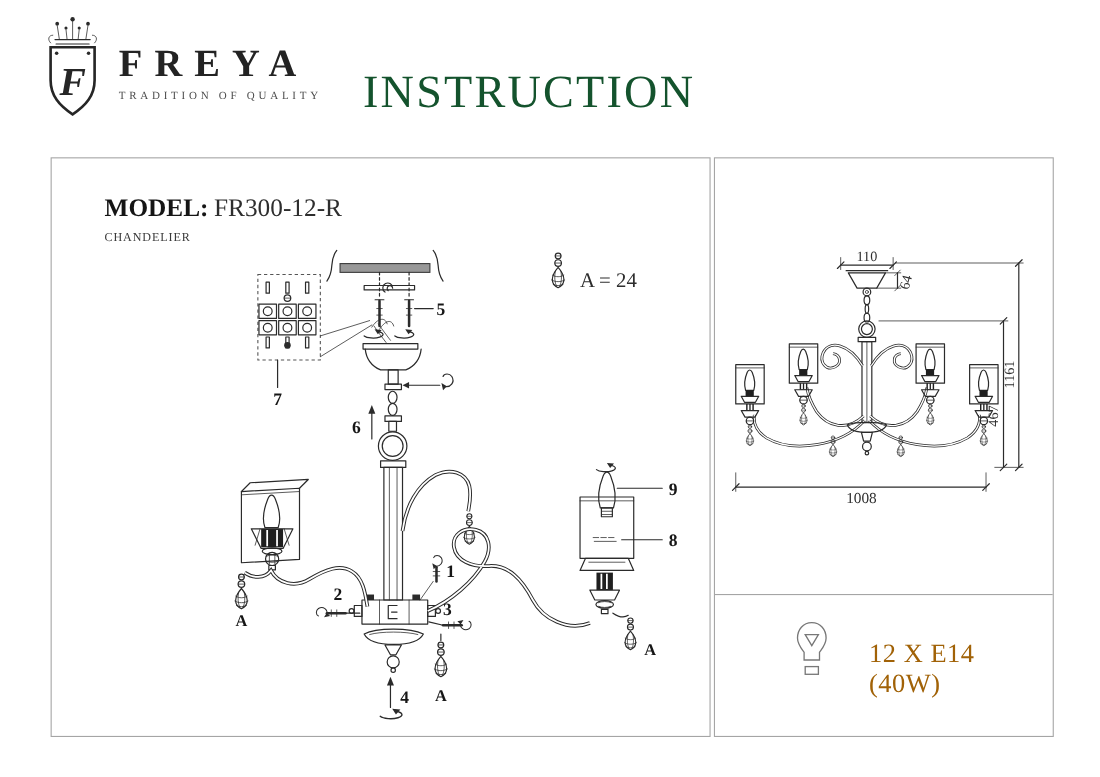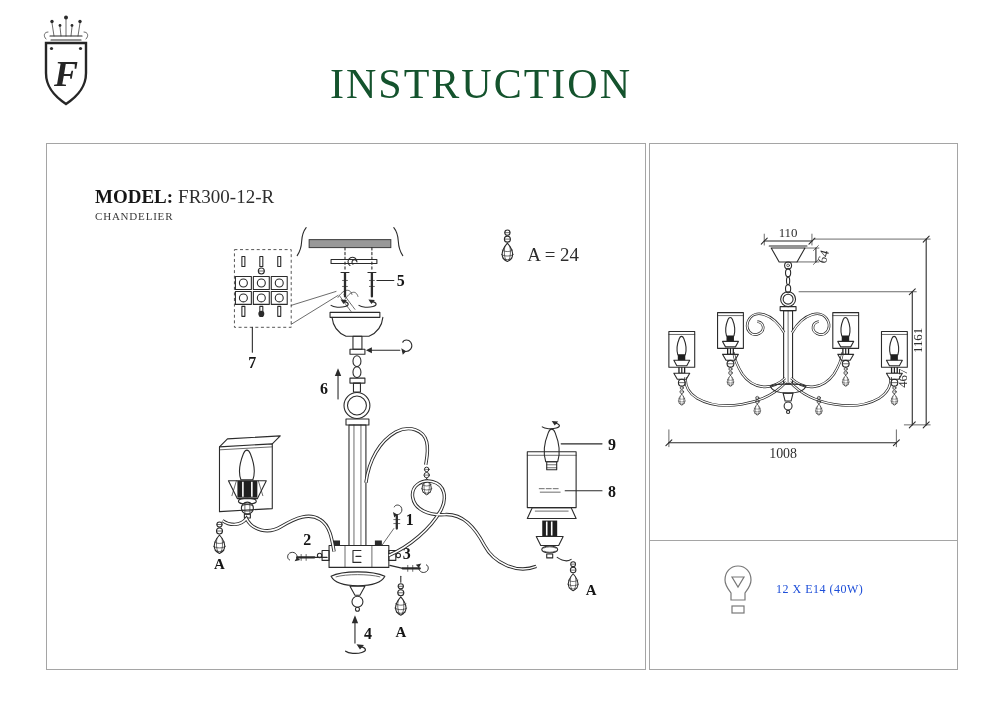--- a/index.html
+++ b/index.html
@@ -14,25 +14,25 @@
   .brand-tag{font-size:10px;letter-spacing:3.4px;color:#4c4c4c;margin-top:7px;}
   .title{position:absolute;left:330px;top:60px;width:340px;text-align:left;
          font-size:42px;letter-spacing:2px;color:#14532d;}
 
   
   .panel{position:absolute;border:1px solid #a5a5a5;background:#fff;}
   .panel-left{left:46px;top:143px;width:598px;height:525px;}
   .panel-right{left:649px;top:143px;width:307px;height:525px;}
   .divider{position:absolute;left:0;right:0;top:396px;border-top:1px solid #a5a5a5;}
 
-  .model-line{position:absolute;left:48px;top:42px;font-size:19px;color:#2e2e2e;}
+  .model-line{position:absolute;left:48px;top:32px;font-size:23px;color:#2e2e2e;}
   .model-line .b{font-weight:700;color:#151515;margin-right:5px;}
   .type-line{position:absolute;left:48px;top:66px;font-size:11px;letter-spacing:0.8px;color:#3a3a3a;}
 
-  .bulb-text{position:absolute;left:126px;top:438px;font-size:12px;letter-spacing:0.5px;color:#1d4ed8;}
+  .bulb-text{position:absolute;left:140px;top:438px;font-size:24px;letter-spacing:0.5px;color:#a16207;}
   .website{position:absolute;left:0;width:100%;top:495px;text-align:center;
            font-size:10.5px;letter-spacing:1.3px;color:#555;}
 
   
   .ln{fill:none;stroke:#2b2b2b;stroke-width:1.1;stroke-linecap:round;stroke-linejoin:round;}
   .tn{fill:none;stroke:#2b2b2b;stroke-width:0.7;stroke-linecap:round;}
   .th{fill:none;stroke:#2b2b2b;stroke-width:2.3;stroke-linecap:round;}
   .lnw{fill:#ffffff;stroke:#2b2b2b;stroke-width:1.1;stroke-linejoin:round;}
   .fl{fill:#2b2b2b;stroke:none;}
   .fl2{fill:#1f1f1f;stroke:none;}
@@ -73,20 +73,24 @@
         <circle class="fl" cx="42" cy="9.5" r="1.7"></circle>
         <path class="tn" d="M8,27 C5,24 6,20 10,20 M48,27 C51,24 50,20 46,20"></path>
       </g>
       <g>
         <path d="M8,31 L48,31 L48,61 C48,75 40,84 28,92 C16,84 8,75 8,61 Z" fill="none" stroke="#262626" stroke-width="2.4"></path>
         <circle class="fl" cx="13.5" cy="36.5" r="1.6"></circle>
         <circle class="fl" cx="42.5" cy="36.5" r="1.6"></circle>
         <text class="mono" x="28" y="74">F</text>
       </g>
     </svg>
+    <div class="brand">
+      <div class="brand-name">FREYA</div>
+      <div class="brand-tag">TRADITION OF QUALITY</div>
+    </div>
   </div>
 
   <div class="title">INSTRUCTION</div>
 
   <div class="panel panel-left">
     <div class="model-line">
       <span class="b">MODEL:</span><span>FR300-12-R</span>
     </div>
     <div class="type-line">CHANDELIER</div>
 

